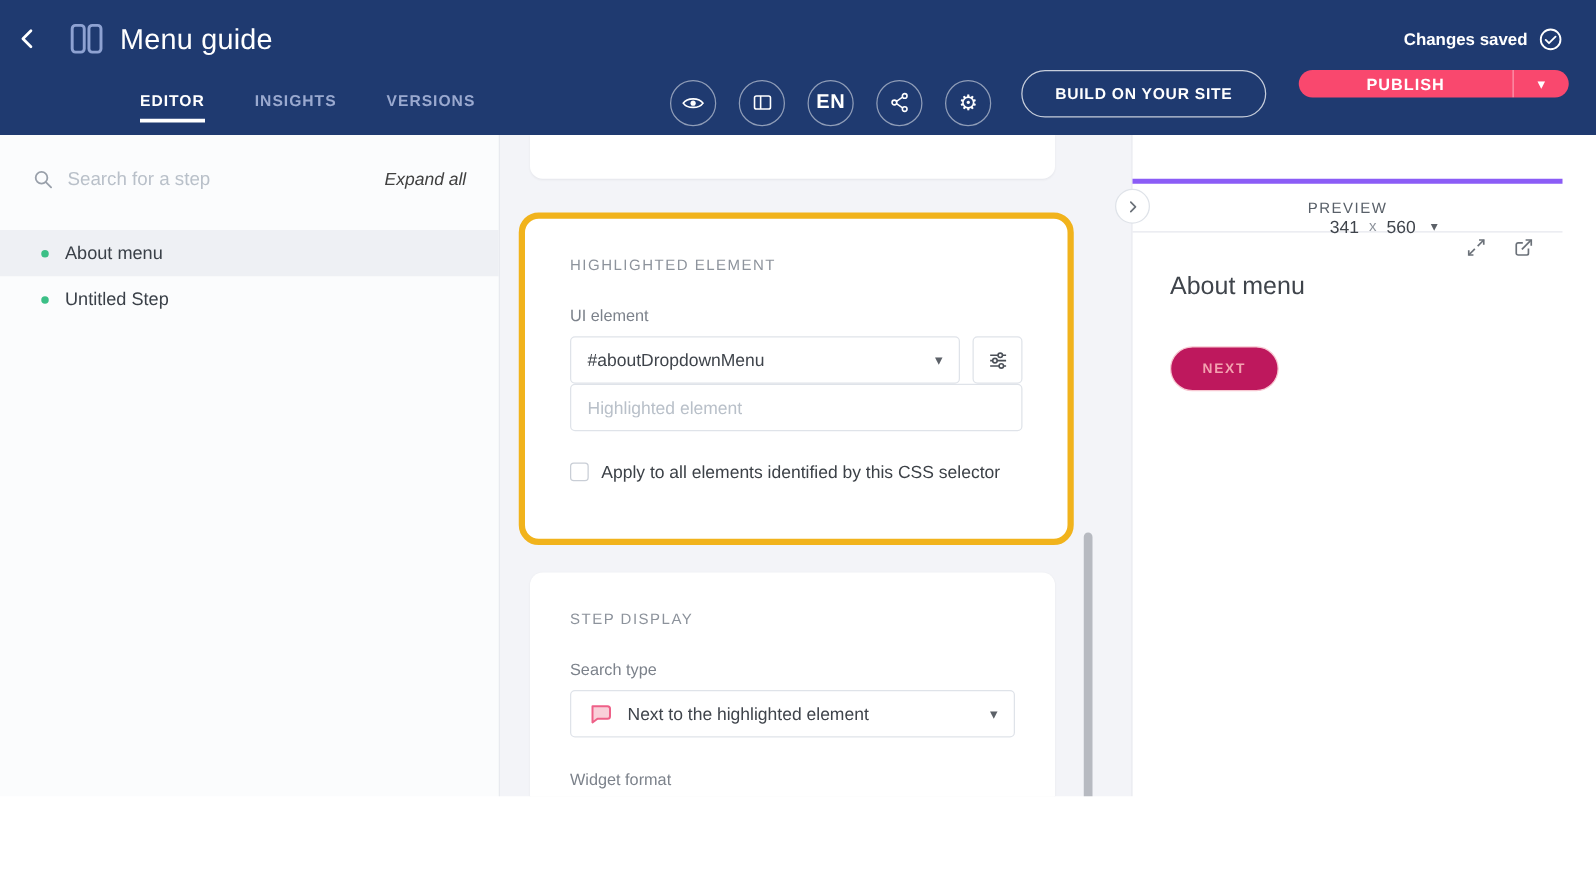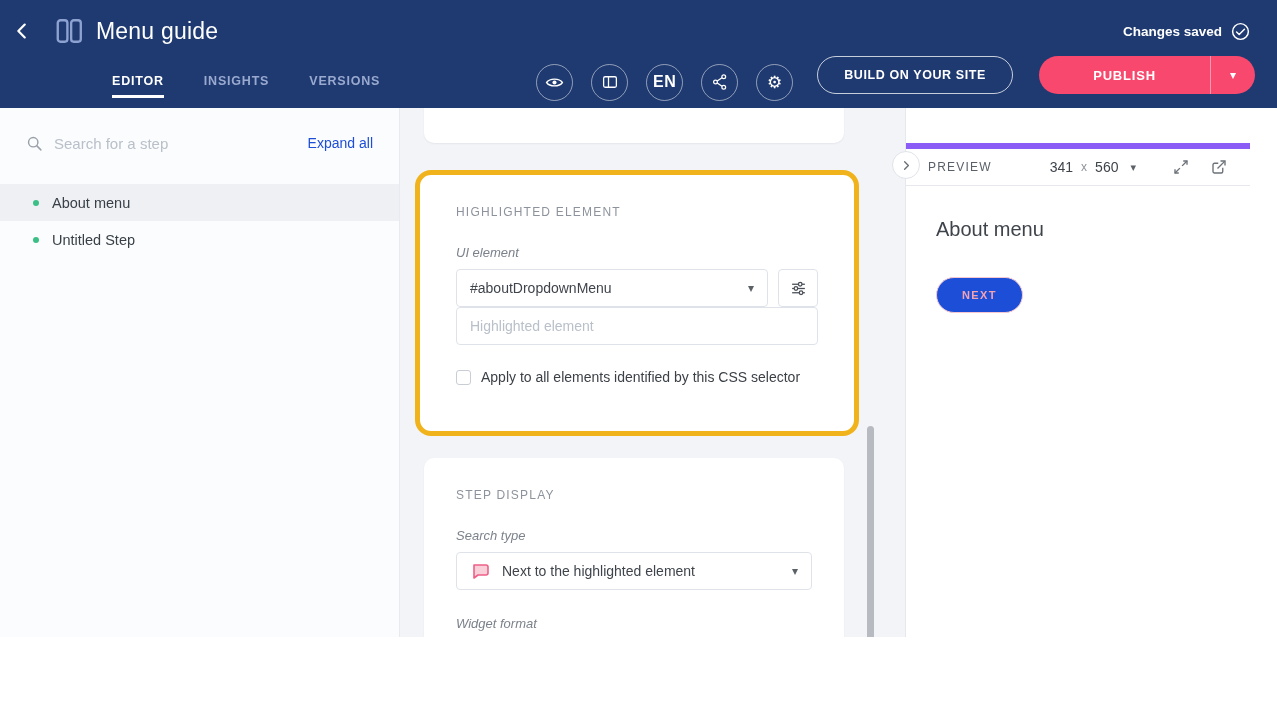--- a/index.html
+++ b/index.html
@@ -19,45 +19,45 @@
   .tabs { display:flex; align-items:center; gap:40px; }
   .tab { font-size:12.5px; font-weight:700; letter-spacing:0.8px; color:#9aa9cf; padding:8px 0 7px; border-bottom:3px solid transparent; cursor:pointer; }
   .tab.active { color:#fff; border-bottom-color:#fff; }
 
   .header-icons { display:flex; align-items:center; gap:18px; margin-left:auto; margin-right:24px; }
   .circle-btn { width:37px; height:37px; border:1px solid rgba(255,255,255,0.5); border-radius:50%; display:flex; align-items:center; justify-content:center; cursor:pointer; }
   .lang-label { font-size:16px; font-weight:700; letter-spacing:0.5px; }
   .gear-glyph { font-size:17px; line-height:1; }
 
   .build-btn { height:38px; border:1px solid rgba(255,255,255,0.75); border-radius:19px; display:flex; align-items:center; padding:0 26px; font-size:12.5px; font-weight:700; letter-spacing:0.6px; margin-right:26px; cursor:pointer; white-space:nowrap; }
-  .publish-group { height:38px; width:216px; background:#f9486e; border-radius:19px; display:flex; overflow:hidden; }
+  .publish-group { height:22px; width:216px; background:#f9486e; border-radius:19px; display:flex; overflow:hidden; }
   .publish-main { flex:1; display:flex; align-items:center; justify-content:center; font-size:13px; font-weight:700; letter-spacing:0.8px; border-right:1px solid rgba(255,255,255,0.45); cursor:pointer; }
   .publish-caret { width:44px; display:flex; align-items:center; justify-content:center; cursor:pointer; font-size:12px; }
 
   
   .body { display:flex; height:529px; }
 
   
   .sidebar { width:400px; background:#fbfcfd; border-right:1px solid #e8eaef; }
   .search-row { display:flex; align-items:center; gap:11px; height:70px; padding:0 26px; }
   .search-input { flex:1; border:none; outline:none; background:transparent; font-size:15px; color:#3f444b; font-family:"Liberation Sans", sans-serif; }
   .search-input::placeholder { color:#b9c0c9; }
-  .expand-all { font-size:14px; color:#1d4ed8; cursor:pointer; white-space:nowrap; }
+  .expand-all { font-size:14px; color:#404040; cursor:pointer; white-space:nowrap;font-style:italic; }
   .step-list { padding-top:6px; }
   .step-item { display:flex; align-items:center; gap:13px; height:37px; padding-left:33px; font-size:14.5px; color:#3a4048; cursor:pointer; }
   .step-item.selected { background:#eef0f4; }
   .step-dot { width:6px; height:6px; border-radius:50%; background:#3bbf86; flex:0 0 auto; }
 
   
   .main { flex:1; background:#f3f4f8; position:relative; overflow:hidden; padding-left:24px; }
   .card-partial { width:420px; height:35px; background:#fff; border-radius:0 0 10px 10px; box-shadow:0 1px 2px rgba(16,24,40,0.06); }
   .ring { margin:27px 0 0 -9px; width:444px; background:#fff; border:5px solid #f1b31c; border-radius:16px; }
   .ring-inner { padding:30px 36px 46px; }
   .section-title { font-size:12px; letter-spacing:1.2px; color:#8d939c; font-weight:500; }
-  .field-label { font-size:13px; color:#7c828b; margin:26px 0 9px;font-style:italic; }
+  .field-label { font-size:13px; color:#7c828b; margin:26px 0 9px; }
   .row { display:flex; gap:10px; }
   .select { height:38px; border:1px solid #dfe3e9; border-radius:4px; background:#fff; display:flex; align-items:center; padding:0 13px; font-size:14px; color:#3f444b; cursor:pointer; }
   .select .sel-label { flex:1; }
   .select .caret { color:#5c6168; font-size:12px; margin-left:8px; }
   .select.grow { flex:1; }
   .icon-btn { width:40px; height:38px; border:1px solid #dfe3e9; border-radius:4px; background:#fff; display:flex; align-items:center; justify-content:center; cursor:pointer; flex:0 0 auto; }
   .text-input { width:100%; height:38px; border:1px solid #dfe3e9; border-radius:4px; padding:0 13px; font-size:14px; color:#3f444b; outline:none; font-family:"Liberation Sans", sans-serif; }
   .text-input::placeholder { color:#b9c0c9; }
   .checkbox-row { margin-top:24px; display:flex; align-items:center; gap:10px;text-align:right; }
   .checkbox { width:15px; height:15px; border:1.5px solid #c9ced6; border-radius:3px; background:#fff; flex:0 0 auto; cursor:pointer; }
@@ -65,31 +65,31 @@
 
   .card2 { margin-top:22px; width:420px; background:#fff; border-radius:10px; box-shadow:0 1px 2px rgba(16,24,40,0.06); padding:30px 32px 40px; }
   .widget-select { width:100%; gap:12px; }
   .widget-select .sel-label { flex:1; }
 
   .main-scrollbar { position:absolute; right:31px; top:318px; width:7px; height:284px; background:#b7bac1; border-radius:4px; cursor:grab; }
 
   
   .preview { width:372px; background:#fff; border-left:1px solid #e6e8ee; position:relative; }
   .panel-toggle { position:absolute; left:-14px; top:43px; width:28px; height:28px; border-radius:50%; background:#fff; border:1px solid #dfe3e9; display:flex; align-items:center; justify-content:center; cursor:pointer; z-index:2; }
-  .preview-header { margin-top:35px; margin-right:27px; height:43px; border-top:6px solid #8b5cf6; border-bottom:1px solid #e6e8ee; display:flex; align-items:center; padding:12px 22px; }
+  .preview-header { margin-top:35px; margin-right:27px; height:43px; border-top:4px solid #8b5cf6; border-bottom:1px solid #e6e8ee; display:flex; align-items:center; padding:12px 22px;flex-direction:column; }
   .preview-title { font-size:12px; letter-spacing:1.2px; color:#596069; font-weight:500; }
   .size-group { display:flex; align-items:center; gap:8px; margin-left:58px; cursor:pointer; }
   .size-num { font-size:14px; color:#3f444b; }
   .size-sep { font-size:12px; color:#8d939c; }
   .size-caret { font-size:11px; color:#5c6168; margin-left:4px; }
   .preview-actions { display:flex; align-items:center; gap:20px; margin-left:auto; }
   .preview-actions svg { cursor:pointer; }
   .preview-content { padding:32px 30px; }
   .preview-step-title { font-size:20px; color:#3f444b; font-weight:400; }
-  .next-btn { margin-top:36px; display:inline-flex; align-items:center; justify-content:center; padding:11px 25px; background:#1d4ed8; border:1px solid #f7c7d1; border-radius:20px; color:#f3a2b0; font-size:11px; font-weight:700; letter-spacing:1.4px; cursor:pointer; }
+  .next-btn { margin-top:36px; display:inline-flex; align-items:center; justify-content:center; padding:11px 25px; background:#be185d; border:1px solid #f7c7d1; border-radius:20px; color:#f3a2b0; font-size:11px; font-weight:700; letter-spacing:1.4px; cursor:pointer; }
 </style>
 </head>
 <body>
 
 <div class="app">
 
   <div class="topbar">
     <div class="topbar-row1">
       <span class="back-btn">
         <svg viewBox="0 0 24 24" width="22" height="22">

